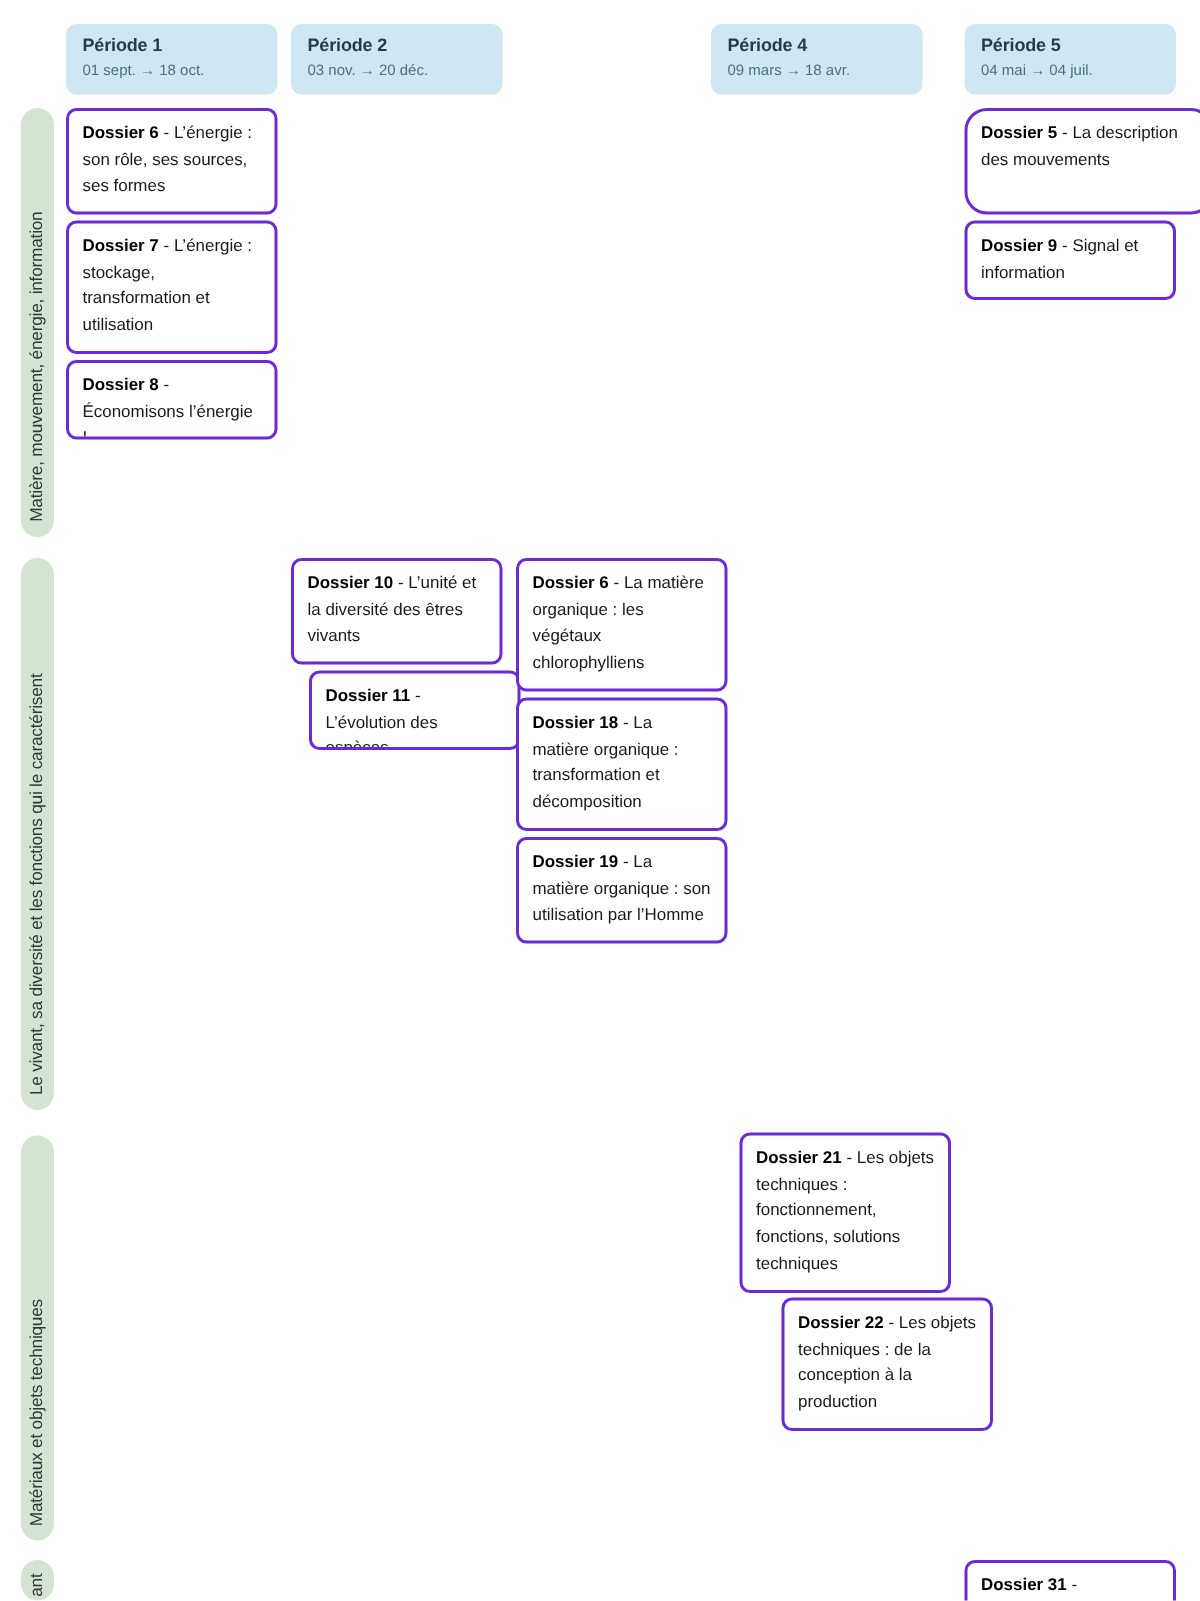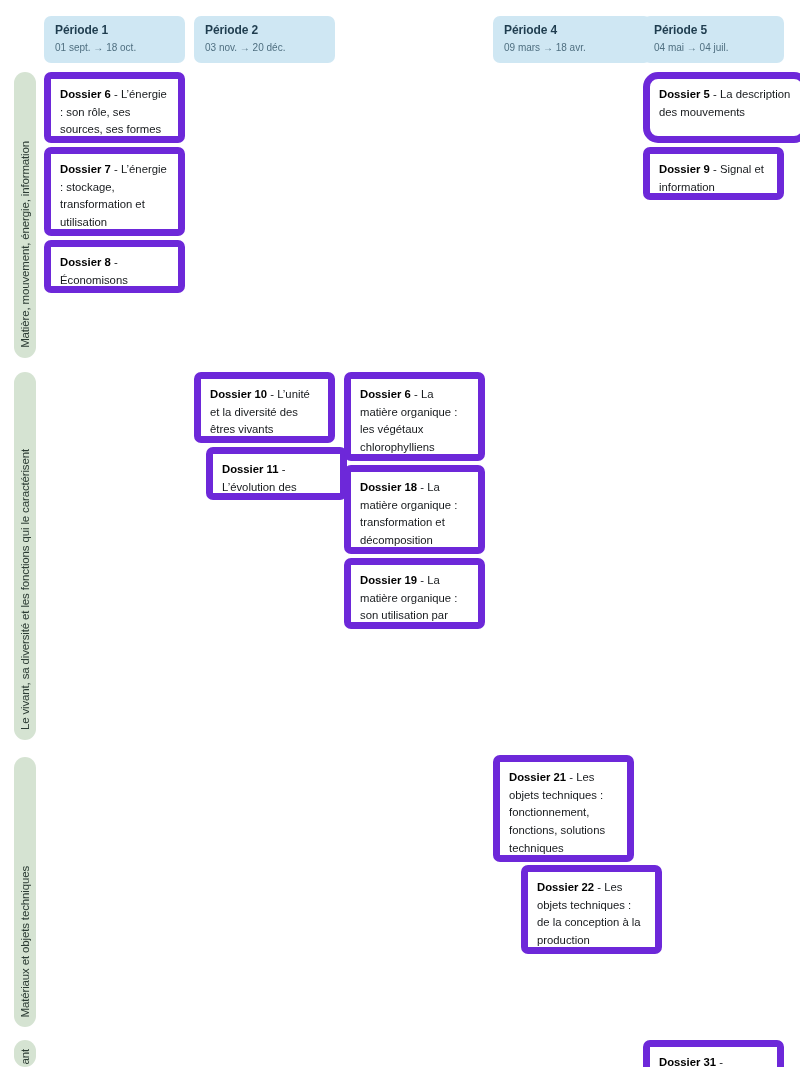--- a/index.html
+++ b/index.html
@@ -64,21 +64,21 @@
     white-space: nowrap;
     font-size: 11.5px;
     color: #2b3b33;
     letter-spacing: -0.15px;
   }
 
   
   .card {
     position: absolute;
     background: #ffffff;
-    border: 7px solid #6d28d9;
+    border: 2px solid #6d28d9;
     border-radius: 7px;
     padding: 7px 9px 8px 9px;
     font-size: 11.3px;
     line-height: 17.7px;
     color: #16191c;
     overflow: hidden;
   }
   .card .num {
     font-weight: bold;
     color: #000000;
@@ -91,21 +91,21 @@
 <div id="board">
 
   <div class="period-header" style="left:44px; width:141px;">
     <div class="period-title">Période 1</div>
     <div class="period-dates">01 sept. → 18 oct.</div>
   </div>
   <div class="period-header" style="left:194px; width:141px;">
     <div class="period-title">Période 2</div>
     <div class="period-dates">03 nov. → 20 déc.</div>
   </div>
-  <div class="period-header" style="left:493px; width:158px;">
+  <div class="period-header" style="left:474px; width:141px;">
     <div class="period-title">Période 4</div>
     <div class="period-dates">09 mars → 18 avr.</div>
   </div>
   <div class="period-header" style="left:643px; width:141px;">
     <div class="period-title">Période 5</div>
     <div class="period-dates">04 mai → 04 juil.</div>
   </div>
 
   <div class="domain-band" style="top:72px;  height:286px;">
     <span class="domain-label">Matière, mouvement, énergie, information</span>

